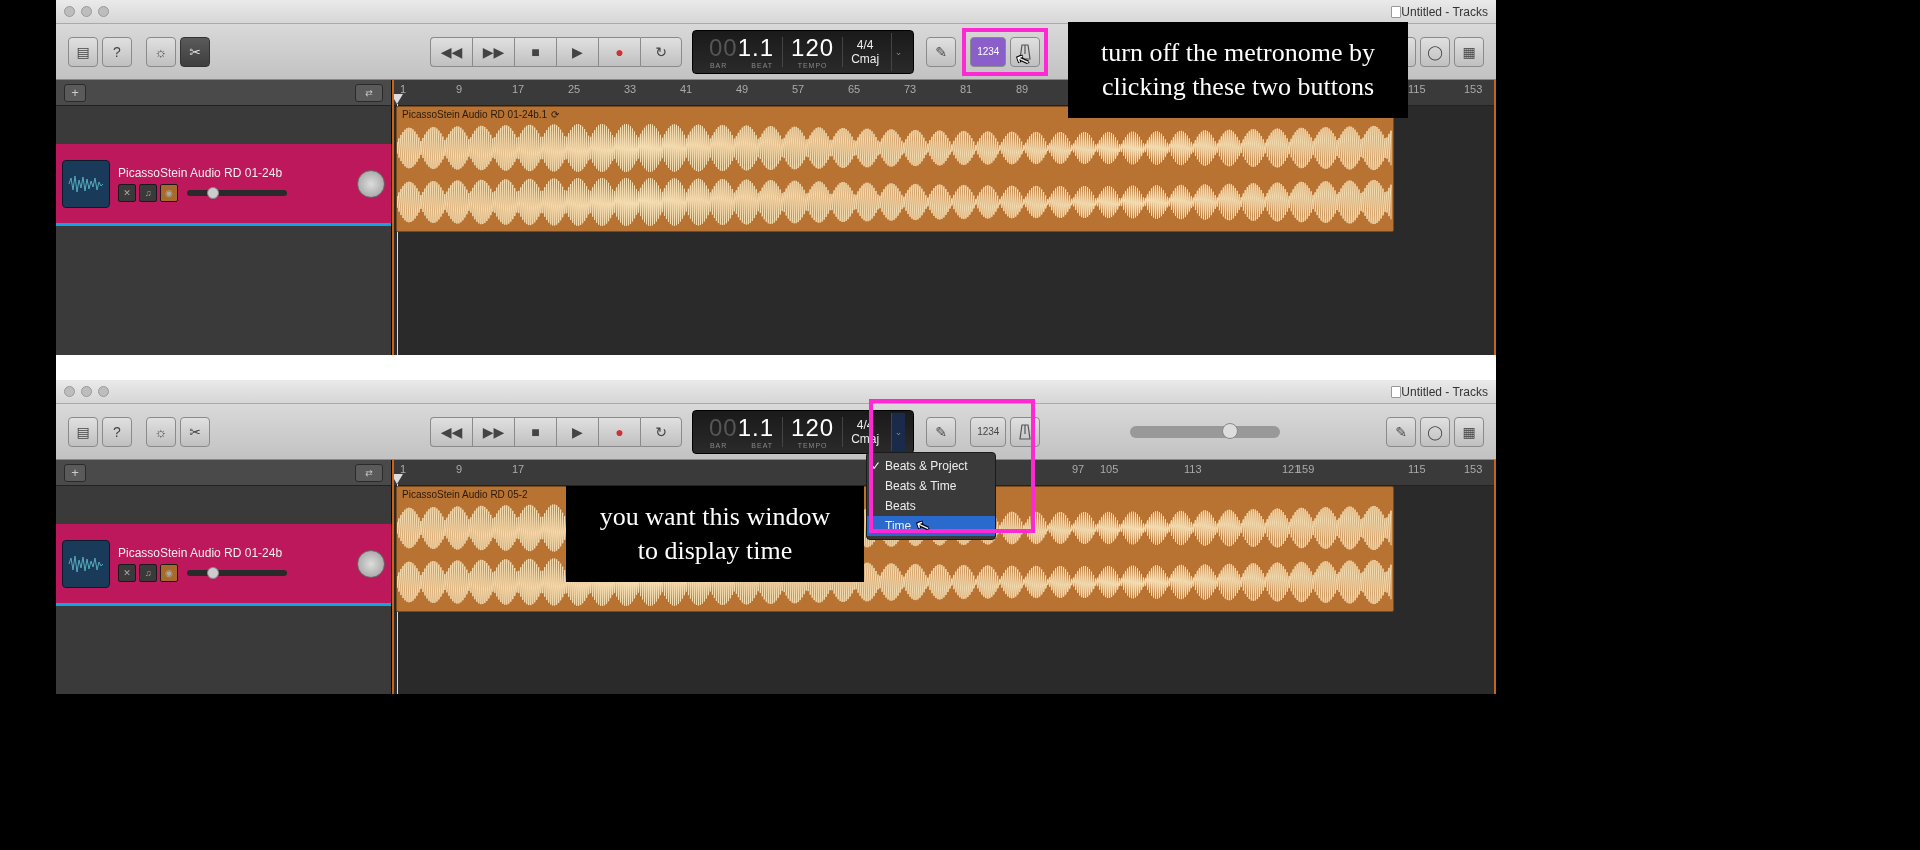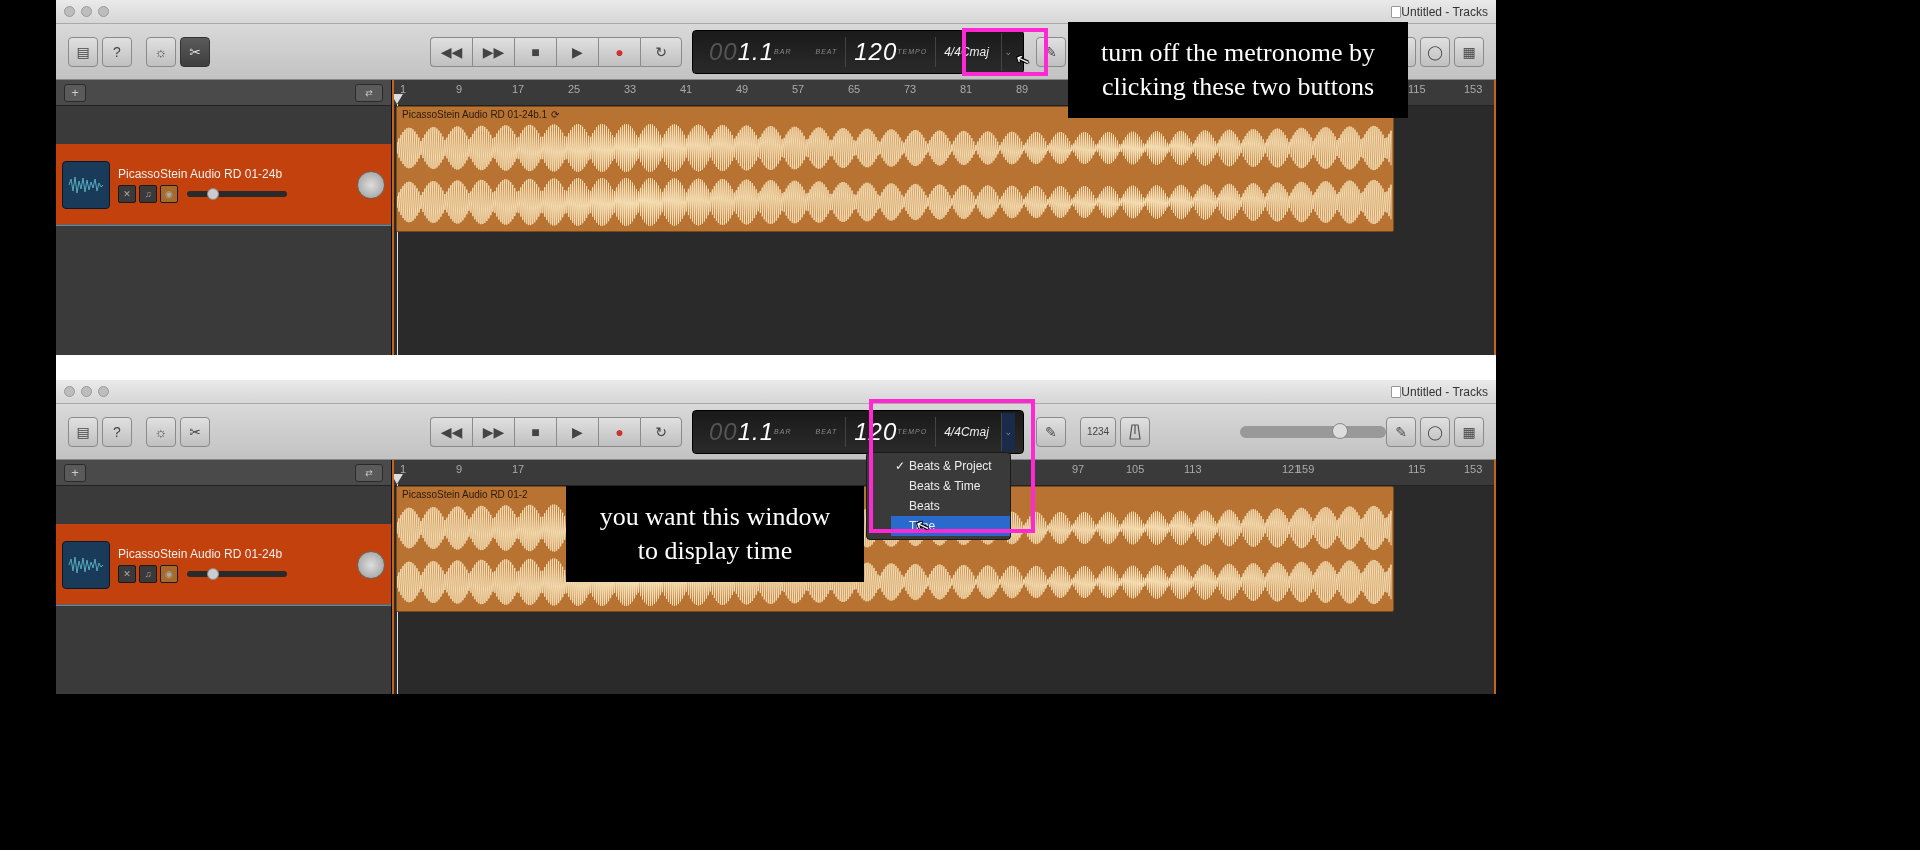--- a/index.html
+++ b/index.html
@@ -20,40 +20,40 @@
 .left-tools, .right-tools { display: flex; gap: 4px; }
 .btn { height: 30px; min-width: 30px; background: linear-gradient(#e0e0e0,#c0c0c0); border: 1px solid #8a8a8a; border-radius: 4px; display: flex; align-items: center; justify-content: center; font-size: 14px; color: #444; }
 .btn.dark { background: linear-gradient(#5a5a5a,#3e3e3e); color: #ddd; border-color: #333; }
 .transport { display: flex; margin-left: 220px; }
 .transport .btn { width: 42px; border-radius: 0; border-right: none; }
 .transport .btn:first-child { border-radius: 4px 0 0 4px; }
 .transport .btn:last-child { border-radius: 0 4px 4px 0; border-right: 1px solid #8a8a8a; }
 .rec { color: #c33; }
 
 .lcd { margin-left: 10px; height: 44px; background: linear-gradient(#1a1a1a,#2a2a2a); border: 1px solid #000; border-radius: 4px; display: flex; align-items: center; padding: 0 8px; color: #eee; font-family: "Courier New", monospace; }
-.lcd-col { display: flex; flex-direction: row; align-items: center; padding: 0 8px; font-style: italic; }
+.lcd-col { display: flex; flex-direction: column; align-items: center; padding: 0 8px; }
 .lcd-big { font-size: 24px; letter-spacing: 1px; font-weight: 100; color: #fff; }
 .lcd-dim { color: #555; }
 .lcd-label { font-size: 7px; color: #888; letter-spacing: 1px; font-family: Arial; }
 .lcd-div { width: 1px; height: 30px; background: #444; }
 .lcd-ts { font-size: 12px; line-height: 14px; }
 .lcd-drop { width: 14px; height: 38px; display: flex; align-items: center; justify-content: center; color: #888; font-size: 9px; border-left: 1px solid #444; margin-left: 4px; cursor: pointer; }
 
 .right-tools { margin-left: 12px; }
 .countoff { background: #8a5fc9; color: #fff; font-size: 10px; font-family: Arial; padding: 0 6px; }
 .slider-zone { margin-left: 40px; width: 150px; height: 12px; background: #999; border-radius: 6px; position: relative; }
 .slider-thumb { position: absolute; width: 16px; height: 16px; background: #ddd; border: 1px solid #888; border-radius: 50%; top: -3px; }
 
 .track-area { display: flex; height: calc(100% - 80px); }
 .sidebar { width: 336px; background: #3a3a3a; border-right: 1px solid #000; }
 .sidebar-head { height: 26px; background: #4a4a4a; display: flex; align-items: center; justify-content: space-between; padding: 0 8px; border-bottom: 1px solid #222; }
 .add-btn { width: 22px; height: 18px; background: #5a5a5a; border: 1px solid #2a2a2a; border-radius: 3px; color: #ccc; font-size: 13px; display: flex; align-items: center; justify-content: center; }
 .filter-btn { width: 28px; height: 18px; background: #5a5a5a; border: 1px solid #2a2a2a; border-radius: 3px; color: #ccc; font-size: 9px; display: flex; align-items: center; justify-content: center; }
 
-.track-header { background: #c2410c; height: 82px; display: flex; align-items: center; padding: 6px; border-bottom: 1px solid #0ea5e9; }
+.track-header { background: #be185d; height: 82px; display: flex; align-items: center; padding: 6px; border-bottom: 3px solid #0ea5e9; }
 .track-icon { width: 48px; height: 48px; background: #1a3a5a; border: 1px solid #0a1a2a; border-radius: 4px; display: flex; align-items: center; justify-content: center; }
 .track-info { flex: 1; margin-left: 8px; }
 .track-name { color: #eee; font-size: 12px; margin-bottom: 4px; }
 .track-ctrls { display: flex; align-items: center; gap: 3px; }
 .mini-btn { width: 18px; height: 18px; background: #3a3a3a; border: 1px solid #1a1a1a; border-radius: 2px; color: #aaa; font-size: 9px; display: flex; align-items: center; justify-content: center; }
 .mini-btn.on { background: #a86a2a; }
 .vol-slider { width: 100px; height: 6px; background: #2a2a2a; border-radius: 3px; margin-left: 6px; position: relative; }
 .vol-thumb { position: absolute; width: 12px; height: 12px; background: #ccc; border-radius: 50%; top: -3px; left: 20px; border: 1px solid #888; }
 .pan-knob { width: 28px; height: 28px; border-radius: 50%; background: radial-gradient(#ddd,#999); border: 1px solid #666; margin-left: 8px; }
 
@@ -290,21 +290,21 @@
     <div class="slider-zone" style="margin-left:90px">
       <div class="slider-thumb" style="left:92px"></div>
     </div>
 
     <div class="right-tools" style="margin-left:auto">
       <div class="btn">✎</div>
       <div class="btn">◯</div>
       <div class="btn">▦</div>
     </div>
 
-    <div class="menu" style="left:810px; top:48px;padding-left:24px;" id="menu1">
+    <div class="menu" style="left:810px; top:48px;" id="menu1">
         <div class="menu-item menu-check">Beats &amp; Project</div>
         <div class="menu-item">Beats &amp; Time</div>
         <div class="menu-item">Beats</div>
         <div class="menu-item selected">Time</div>
       </div>
   </div>
 
   <div class="track-area">
     <div class="sidebar">
       <div class="sidebar-head">
@@ -332,32 +332,32 @@
         <div class="pan-knob"></div>
       </div>
     </div>
 
     <div class="timeline">
       <div class="ruler" id="ruler2">
           <span class="ruler-mark" style="left: 6px;">1</span>
           <span class="ruler-mark" style="left: 62px;">9</span>
           <span class="ruler-mark" style="left: 118px;">17</span>
           <span class="ruler-mark" style="left: 678px;">97</span>
-          <span class="ruler-mark" style="left: 732px;">105</span>
+          <span class="ruler-mark" style="left: 706px;">105</span>
           <span class="ruler-mark" style="left: 790px;">113</span>
           <span class="ruler-mark" style="left: 888px;">121</span>
           <span class="ruler-mark" style="left: 902px;">159</span>
           <span class="ruler-mark" style="left: 1014px;">115</span>
           <span class="ruler-mark" style="left: 1070px;">153</span>
         </div>
       <div class="playhead" style="left:-3px"></div>
       <div class="playline" style="left:3px"></div>
       <div class="region" style="left:2px; width:998px;">
         <div class="region-label">
-            <span>PicassoStein Audio RD 01-2</span>
+            <span>PicassoStein Audio RD 05-2</span>
           </div>
         <div class="wave" style="top:16px;height:50px" id="wave2a"><svg viewBox="0 0 998 50" preserveAspectRatio="none">
               <path d="M0 25 L0 19 L0 31 L2 15.344874102825234 L2 34.65512589717477 L4 11.931692704280684 L4 38.068307295719315 L6 8.986137518838067 L6 41.01386248116194 L8 6.7024578775702395 L8 43.29754212242976 L10 5.230414014809167 L10 44.76958598519083 L12 4.665210913399907 L12 45.3347890866001 L14 5.041099355768903 L14 44.95890064423109 L16 6.329074318289631 L16 43.67092568171037 L18 8.438825422833318 L18 41.56117457716668 L20 11.224808335922555 L20 38.77519166407745 L22 14.496028995627814 L22 35.50397100437219 L24 18.02888296990384 L24 31.97111703009616 L26 14.969837904481116 L26 35.03016209551888 L28 11.528628611764384 L28 38.47137138823562 L30 8.537434172039966 L30 41.462565827960034 L32 6.193646560366076 L32 43.806353439633924 L34 4.651149990240395 L34 45.3488500097596 L36 4.009977528424791 L36 45.99002247157521 L38 4.309587583920937 L38 45.69041241607906 L40 5.5262122256614 L40 44.473787774338604 L42 7.574455574977307 L42 42.42554442502269 L44 10.313034828691471 L44 39.68696517130853 L46 13.554278000874792 L46 36.44572199912521 L48 17.076739944511548 L48 32.923260055488456 L50 14.616728936948778 L50 35.383271063051225 L52 11.15061922112513 L52 38.849380778874874 L54 8.116698962282502 L54 41.8833010377175 L56 5.715410452781931 L56 44.28458954721807 L58 4.10468984387888 L58 45.89531015612112 L60 3.3893513525172523 L60 46.61064864748275 L62 3.614042322936296 L62 46.3859576770637 L64 4.760242704024503 L64 45.239757295975494 L66 6.74751063755188 L66 43.25248936244812 L68 9.438890428653904 L68 40.561109571346094 L70 12.650119374424438 L70 37.349880625575565 L72 16.162014567067292 L72 33.83798543293271 L74 14.303644914919298 L74 35.696355085080704 L76 10.815703697261013 L76 39.184296302738986 L78 7.741917314231841 L78 42.25808268576816 L80 5.285684641117314 L80 44.714315358882686 L82 3.6089198515303167 L82 46.39108014846968 L84 2.8211691655731705 L84 47.17883083442683 L86 2.9722477686542206 L86 47.02775223134578 L88 4.0488918474763835 L88 45.95110815252362 L90 5.975650793364473 L90 44.02434920663553 L92 8.619959598865137 L92 41.38004040113486 L94 11.801050480779955 L94 38.198949519220044 L96 15.302104689824523 L96 34.697895310175475 L98 14.047595425595578 L98 35.952404574404426 L100 10.540790735476264 L100 39.459209264523736 L102 7.429902156031577 L102 42.570097843968426 L104 4.921190055074625 L104 45.078809944925375 L106 3.180470881575644 L106 46.819529118424356 L108 2.3219715292824006 L108 47.6780284707176 L110 2.400651545645985 L110 47.599348454354015 L112 3.4085092873970027 L112 46.591490712603 L114 5.275120323050107 L114 44.7248796769499 L116 7.87237189079287 L116 42.12762810920713 L118 11.023075161189754 L118 38.97692483881025 L120 14.51287638792437 L120 35.48712361207563 L122 13.864019158003625 L122 36.13598084199637 L124 10.341178965312203 L124 39.6588210346878 L126 7.19581758771842 L126 42.80418241228158 L128 4.636960490825498 L128 45.3630395091745 L130 2.834248862959022 L130 47.16575113704098 L132 1.9065367906597146 L132 48.093463209340285 L134 1.9139023373376531 L134 48.08609766266235 L136 2.853609540640708 L136 47.146390459359296 L138 4.6602927631629605 L138 45.33970723683704 L140 7.21035100434414 L140 42.78964899565586 L142 10.330256787638199 L142 39.6697432123618 L144 13.808221099108403 L144 36.1917789008916 L146 13.76634534880493 L146 36.23365465119507 L148 10.230122653044797 L148 39.769877346955205 L150 7.052748921549519 L150 42.94725107845048 L152 4.445917070083091 L152 45.55408292991691 L154 2.583013743899837 L154 47.41698625610016 L156 1.5874646214242212 L156 48.41253537857578 L158 1.5244380873019026 L158 48.4755619126981 L160 2.396464954212611 L160 47.60353504578739 L162 4.143268675869077 L162 45.85673132413092 L164 6.645817464226035 L164 43.354182535773965 L166 9.734325927339869 L166 40.26567407266013 L168 13.199668357369415 L168 36.80033164263058 L170 13.765611795066217 L170 36.23438820493378 L172 10.218454933300977 L172 39.781545066699024 L174 7.011331202294642 L174 42.98866879770536 L176 4.358502118462134 L176 45.641497881537866 L178 2.4370187974920334 L178 47.56298120250797 L180 1.3748208199488445 L180 48.625179180051155 L182 1.2421363667007945 L182 48.75786363329921 L184 2.0467617073982964 L184 47.953238292601704 L186 3.733537354949444 L186 46.26646264505055 L188 6.18805609886827 L188 43.81194390113173 L190 9.244353663290584 L190 40.75564633670942 L192 12.696065023250485 L192 37.30393497674952 L194 13.870150191656831 L194 36.12984980834317 L196 10.314279180376646 L196 39.685720819623356 L198 7.079446668911167 L198 42.92055333108883 L200 4.38238277333172 L200 45.61761722666828 L202 2.403720431162899 L202 47.596279568837105 L204 1.2758533775288683 L204 48.72414662247113 L206 1.0740367524451564 L206 48.92596324755485 L208 1.8113285568001238 L208 48.18867144319988 L210 3.437711992554373 L210 46.56228800744563 L212 5.843457683468873 L212 44.15654231653113 L214 8.86649976771983 L214 41.13350023228017 L216 12.30333004111699 L216 37.69666995888301 L218 14.085347655243304 L218 35.914652344756696 L220 10.52273721119931 L220 39.47726278880069 L222 7.261999677815364 L222 42.73800032218463 L224 4.5222326679762475 L224 45.47776733202375 L226 2.4875666717743172 L226 47.51243332822568 L228 1.294787804119526 L228 48.70521219588048 L230 1.0241430330210335 L230 48.97585696697897 L232 1.6939459614978531 L232 48.30605403850215 L234 3.2593457626968636 L234 46.74065423730313 L236 5.615342020458087 L236 44.38465797954191 L238 8.603842817619565 L238 41.396157182380435 L240 12.024291627065317 L240 37.97570837293468 L242 14.413491151618686 L242 35.586508848381314 L244 10.845860848491276 L244 39.15413915150872 L246 7.560775426847922 L246 42.439224573152075 L248 4.779597840463939 L248 45.220402159536064 L250 2.6898702828626213 L250 47.31012971713738 L252 1.4327074769691706 L252 48.56729252303083 L254 1.0933108112103262 L254 48.90668918878967 L256 1.6952409622700984 L256 48.3047590377299 L258 3.198833999077113 L258 46.80116600092289 L260 5.503867437611827 L260 44.49613256238817 L262 8.456297034242866 L262 41.543702965757134 L264 11.85861147008352 L264 38.14138852991648 L266 14.853699208743533 L266 35.146300791256465 L268 11.282511025475056 L268 38.71748897452494 L270 7.974386459422497 L270 42.0256135405775 L272 5.1528506440795 L272 44.8471493559205 L274 3.008770087503983 L274 46.99122991249602 L276 1.6875223815652305 L276 48.31247761843477 L278 1.2792236683936196 L278 48.72077633160638 L280 1.812670774214677 L280 48.18732922578532 L282 3.2534052206453055 L282 46.746594779354695 L284 5.506029250749474 L284 44.49397074925052 L286 8.420618186534927 L286 41.579381813465076 L288 11.802798078994538 L288 38.19720192100546 L290 15.401942840113716 L290 34.59805715988628 L292 11.828406148508494 L292 38.17159385149151 L294 8.498308456681052 L294 41.50169154331895 L296 5.637232958288514 L296 44.362767041711486 L298 3.43928158666273 L298 46.56071841333727 L300 2.054027125427279 L300 47.94597287457272 L302 1.576458561473828 L302 48.42354143852617 L304 2.040595554179461 L304 47.95940444582054 L306 3.4172012565956713 L306 46.582798743404325 L308 5.615747232942617 L308 44.38425276705738 L310 8.490498390643921 L310 41.50950160935608 L312 11.850308897581249 L312 38.14969110241875 L314 15.471470602662468 L314 34.528529397337536 L316 12.476238920753486 L316 37.52376107924651 L318 9.125004311359149 L318 40.87499568864085 L320 6.224987484734935 L320 43.77501251526506 L322 3.973435448560174 L322 46.026564551439826 L324 2.5240465916025663 L324 47.47595340839743 L326 1.976638610914769 L326 48.02336138908523 L328 2.3704382934967008 L328 47.629561706503296 L330 3.6814442136862517 L330 46.31855578631375 L332 5.824039625967764 L332 44.175960374032236 L334 8.656747134568075 L334 41.34325286543192 L336 11.991738310795336 L336 38.008261689204666 L338 15.60745902132421 L338 34.39254097867579 L340 13.215878339137117 L340 36.78412166086288 L342 9.844132991277998 L342 40.155867008722 L344 6.905573432530026 L344 43.094426567469974 L346 4.600499970393855 L346 45.399500029606145 L348 3.0866651310285427 L348 46.91333486897146 L350 2.468668977697199 L350 47.5313310223028 L352 2.7909273333057776 L352 47.209072666694226 L354 4.034685583531584 L354 45.965314416468416 L356 6.1192787929366474 L356 43.88072120706335 L358 8.907553429117378 L358 41.09244657088262 L360 12.215086246468932 L360 37.78491375353107 L362 15.822580635908402 L362 34.1774193640916 L364 14.034651178592418 L364 35.96534882140758 L366 10.642837312918587 L366 39.35716268708141 L368 7.66596052091548 L368 42.334039479084524 L370 5.307281249303863 L370 44.69271875069614 L372 3.728532840702556 L372 46.271467159297444 L374 3.039049187442906 L374 46.960950812557094 L376 3.2884146733255832 L376 46.71158532667442 L378 4.463130474679918 L378 45.536869525320085 L380 6.487521312239046 L380 43.512478687760954 L382 9.228821702055146 L382 40.77117829794486 L384 12.50609980757198 L384 37.49390019242802 L386 16.102419031256535 L386 33.89758096874347 L388 14.917695039397273 L388 35.08230496060273 L390 11.506102523631524 L390 38.493897476368474 L392 8.490993022173377 L392 41.50900697782662 L394 6.078492611404307 L394 43.92150738859569 L396 4.434240304080969 L396 45.56575969591903 L398 3.672253107421959 L398 46.32774689257804 L400 3.847261110809587 L400 46.15273888919042 L402 4.951027838981407 L402 45.0489721610186 L404 6.912903216864873 L404 43.087096783135124 L406 9.604571975870988 L406 40.39542802412901 L408 12.84867831370381 L408 37.15132168629619 L410 16.43074705781359 L410 33.56925294218641 L412 15.848373018392397 L412 34.151626981607606 L414 12.417175597245642 L414 37.582824402754355 L416 9.363813595511983 L416 40.636186404488015 L418 6.897182897586756 L418 43.10281710241324 L420 5.1867512424290965 L420 44.8132487575709 L422 4.3511658772491835 L422 45.64883412275081 L424 4.450277364670789 L424 45.54972263532921 L426 5.481115703540407 L426 44.51888429645959 L428 7.378089248860142 L428 42.62191075113986 L430 10.017393059579486 L430 39.98260694042051 L432 13.225330345056888 L432 36.77466965494311 L434 16.78998764233809 L434 33.21001235766191 L436 16.8087383296769 L436 33.1912616703231 L438 13.358033438307753 L438 36.64196656169224 L440 10.266334979109509 L440 39.73366502089049 L442 7.745211547563674 L442 42.25478845243633 L444 5.967880895242551 L444 44.03211910475745 L446 5.057565490431511 L446 44.942434509568486 L448 5.079208763390369 L448 44.92079123660963 L450 6.0351088707532945 L450 43.96489112924671 L452 7.864763477759972 L452 42.13523652224003 L454 10.448935992206557 L454 39.55106400779344 L456 13.61766991783767 L456 36.382330082162326 L458 17.161712602136983 L458 32.83828739786302 L460 17.780035793931546 L460 32.219964206068454 L462 14.30988681305301 L462 35.69011318694699 L464 11.179746259947205 L464 38.82025374005279 L466 8.603757105922792 L466 41.396242894077204 L468 6.758806660274242 L468 43.241193339725754 L470 5.772635466702766 L470 44.227364533297234 L472 5.7152498487075185 L472 44.284750151292485 L474 6.5942153531632215 L474 43.40578464683678 L476 8.354147467155876 L476 41.645852532844124 L478 10.88043384225585 L478 39.119566157744146 L480 14.006937818291654 L480 35.993062181708346 L482 17.527165415561043 L482 32.47283458443896 L484 18.74322607738836 L484 31.25677392261164 L486 15.253705819234964 L486 34.746294180765034 L488 12.085039467457825 L488 37.914960532542175 L490 9.453844832910878 L490 40.546155167089125 L492 7.540596615381478 L492 42.459403384618525 L494 6.477494179676732 L494 43.52250582032327 L496 6.339574404767106 L496 43.660425595232894 L498 7.139667000795068 L498 42.86033299920493 L500 8.827531397897033 L500 41.17246860210297 L502 11.293233225347322 L502 38.70676677465268 L504 14.374533414082665 L504 35.62546658591734 L506 17.86779322695066 L506 32.13220677304934 L508 19.679517920893797 L508 30.320482079106203 L510 16.170752100480954 L510 33.829247899519046 L512 12.963541664771233 L512 37.036458335228765 L514 10.276878564748907 L514 39.723121435251095 L516 8.29474104093351 L516 41.70525895906649 L518 7.153725935413821 L518 42.84627406458618 L520 6.933865988096226 L520 43.06613401190377 L522 7.653249379042105 L522 42.34675062095789 L524 9.26680319162383 L524 40.73319680837617 L526 11.669322572284667 L526 38.33067742771533 L528 14.702541966779018 L528 35.297458033220984 L530 18.165773104206373 L530 31.834226895793627 L532 20.570893374538944 L532 29.429106625461056 L534 17.04310282093943 L534 32.95689717906057 L536 13.79743755655873 L536 36.202562443441266 L538 11.055161848658667 L538 38.94483815134133 L540 9.003671977068276 L540 40.99632802293172 L542 7.783898848233541 L542 42.21610115176646 L544 7.480834019717264 L544 42.519165980282736 L546 8.117815976315196 L546 41.8821840236848 L548 9.654960734672116 L548 40.345039265327884 L550 11.991842271337813 L550 38.008157728662184 L552 14.974242595885794 L552 35.0257574041142 L554 18.40451772899351 L554 31.59548227100649 L556 21.40061125027538 L556 28.59938874972462 L558 17.854151648013563 L558 32.14584835198644 L560 14.570267899536613 L560 35.42973210046338 L562 11.772393679806033 L562 38.22760632019397 L564 9.651256187032821 L564 40.34874381296718 L566 8.352054931902583 L566 41.647945068097414 L568 7.964700907280893 L568 42.03529909271911 L570 8.51777226193872 L570 41.48222773806128 L572 9.976592778271833 L572 40.023407221728164 L574 12.245562318925522 L574 37.75443768107448 L576 15.174582589694563 L576 34.825417410305434 L578 18.569146278732553 L578 31.430853721267447 L580 22.153674618277872 L580 27.846325381722128 L582 18.589072638385925 L582 31.410927361614075 L584 15.267389683046968 L584 34.73261031695303 L586 12.41412488255274 L586 37.58587511744726 L588 10.223247646700639 L588 39.77675235329936 L590 8.844158606717667 L590 41.15584139328233 L592 8.371646480868993 L592 41.62835351913101 L594 8.839515963763706 L594 41.1604840362363 L596 10.218314972999563 L596 39.781685027000435 L598 12.417314027803881 L598 37.58268597219612 L600 15.290604705828859 L600 34.709395294171145 L602 18.64690723964481 L602 31.35309276035519 L604 22.262427985936785 L604 27.737572014063215 L606 19.23523396710975 L606 30.76476603289025 L608 15.876385123628413 L608 34.12361487637159 L610 12.968162286596868 L610 37.031837713403135 L612 10.707686820042944 L612 39.292313179957056 L614 9.248490993953252 L614 40.751509006046746 L616 8.690197228104964 L616 41.309802771895036 L618 9.071821167755148 L618 40.92817883224485 L620 10.369148758791036 L620 39.630851241208966 L622 12.49636363552083 L622 37.50363636447917 L624 15.311815428083168 L624 34.688184571916835 L626 18.62754124365035 L626 31.37245875634965 L628 22.221900287095995 L628 27.778099712904005 L630 19.78254985185913 L630 30.21745014814087 L632 16.38740795878226 L632 33.61259204121774 L634 13.424909318590135 L634 36.57509068140986 L636 11.095235478751523 L636 38.90476452124848 L638 9.555978895683047 L638 40.44402110431695 L640 8.911549368571205 L640 41.0884506314288 L642 9.206155423691339 L642 40.79384457630866 L644 10.42083244091125 L644 39.57916755908875 L646 12.474717291881817 L646 37.52528270811818 L648 15.230483808710254 L648 34.769516191289746 L650 18.503573710705574 L650 31.496426289294426 L652 22.074602485925286 L652 27.925397514074714 L654 20.22376076471695 L654 29.77623923528305 L656 16.793457290674304 L656 33.206542709325696 L658 13.777633420240967 L658 36.22236657975903 L660 11.379437639168806 L660 38.620562360831194 L662 9.760449197132015 L662 40.23955080286798 L664 9.029816670504784 L664 40.970183329495214 L666 9.236920927544583 L666 40.76307907245542 L668 10.368055691796824 L668 39.631944308203174 L670 12.347348836403128 L670 37.65265116359687 L672 15.041862479877963 L672 34.95813752012204 L674 18.270529054699708 L674 31.729470945300292 L676 21.816322665796566 L676 28.183677334203434 L678 20.554634043150884 L678 29.445365956849116 L680 17.090571270557746 L680 32.909428729442254 L682 14.022652764332609 L682 35.977347235667395 L684 11.556899270082798 L684 38.443100729917205 L686 9.858801528681965 L686 40.141198471318035 L688 9.042196031864083 L688 40.95780396813592 L690 9.161612988973669 L690 40.83838701102633 L692 10.208610874869475 L692 39.79138912513052 L694 12.112343950817122 L694 37.88765604918288 L696 14.744324609577049 L696 35.25567539042295 L698 17.92706041962272 L698 32.07293958037728 L700 21.445985285981134 L700 28.554014714018866 L702 20.774079253211596 L702 29.225920746788404 L704 17.277935171815933 L704 32.72206482818407 L706 14.159437012499787 L706 35.84056298750021 L708 11.627381712202096 L708 38.372618287797906 L710 9.851094326308537 L710 40.14890567369146 L712 8.949046163463155 L712 41.05095383653685 L714 8.980891321456443 L714 41.01910867854356 L716 9.943456928556829 L716 40.05654307144317 L718 11.770956626403104 L718 38.229043373596895 L720 14.339412944087178 L720 35.66058705591282 L722 17.474991291207374 L722 32.525008708792626 L724 20.965685358471564 L724 29.034314641528436 L726 20.884175058369863 L726 29.115824941630137 L728 17.357900810165802 L728 32.6420991898342 L730 14.190619279018666 L730 35.80938072098134 L732 11.593806179835052 L732 38.406193820164944 L734 9.740541867765216 L734 40.25945813223478 L736 8.753877158754054 L736 41.24612284124595 L738 8.698562147342319 L738 41.301437852657685 L740 9.576694010891032 L740 40.42330598910897 L742 11.327576354957998 L742 38.672423645042 L744 13.83179955457411 L744 36.16820044542589 L746 16.919267810637248 L746 33.08073218936275 L748 20.380633342273946 L748 29.619366657726054 L750 20.890106839219726 L750 29.109893160780274 L752 17.33591676583324 L752 32.66408323416676 L754 14.121918965119042 L754 35.87808103488096 L756 11.4621692190515 L756 38.5378307809485 L758 9.5334223685841 L758 40.4665776314159 L760 8.463251244101336 L760 41.536748755898664 L762 8.321471621386912 L762 41.67852837861309 L764 9.11544961786629 L764 40.88455038213371 L766 10.789606966069599 L766 39.2103930339304 L768 13.229157419773165 L768 36.770842580226834 L770 16.26782313134856 L770 33.732176868651436 L772 19.699012305011713 L772 30.300987694988287 L774 20.800016822324665 L774 29.199983177675335 L776 17.22037137414295 L776 32.77962862585705 L778 13.96197763803745 L778 36.03802236196255 L780 11.241371503896495 L780 38.758628496103505 L782 9.238899726346872 L782 40.76110027365313 L784 8.086597504383558 L784 41.91340249561644 L786 7.859313573435962 L786 42.14068642656404 L788 8.569679381468042 L788 41.43032061853196 L790 10.167260521216892 L790 39.83273947878311 L792 12.541947459228602 L792 37.4580525407714 L794 15.531357636635105 L794 34.46864236336489 L796 18.931751372030106 L796 31.068248627969894 L798 20.62477094003481 L798 29.37522905996519 L800 17.02235290721385 L800 32.97764709278615 L802 13.722112577508387 L802 36.27788742249162 L804 10.942964792453107 L804 39.05703520754689 L806 8.868763933182379 L806 41.13123606681762 L808 7.635945801051243 L808 42.36405419894876 L810 7.3243569835388875 L810 42.67564301646111 L812 7.951888155742591 L812 42.048111844257406 L814 9.473272067056186 L814 40.526727932943814 L816 11.783127012302485 L816 38.21687298769751 L818 14.723041204939907 L818 35.2769587950601 L820 18.092221840344806 L820 31.907778159655194 L822 20.37764898776424 L822 29.62235101223576 L824 16.755333701177214 L824 33.244666298822786 L826 13.415994930713033 L826 36.58400506928697 L828 10.58082416901529 L828 39.41917583098471 L830 8.437097466597471 L830 41.56290253340253 L832 7.125587375161473 L832 42.87441262483853 L834 6.731100862959323 L834 43.26889913704068 L836 7.276779243816765 L836 42.72322075618324 L838 8.722543278707654 L838 41.277456721292346 L840 10.967787970091615 L840 39.032212029908386 L842 13.858145904689277 L842 36.14185409531072 L844 17.195864512368157 L844 32.80413548763184 L846 20.073966804992594 L846 29.926033195007406 L848 16.434787124867 L848 33.565212875133 L850 13.059261539573358 L850 36.940738460426644 L852 10.17075480242874 L852 39.82924519757126 L854 7.959877053059863 L854 42.04012294694014 L856 6.571671692330018 L856 43.428328307669986 L858 6.095866258670693 L858 43.904133741329304 L860 6.560841642199815 L860 43.43915835780018 L862 7.931725026178501 L862 42.0682749738215 L864 10.112734748227203 L864 39.887265251772796 L866 12.953619459488781 L866 37.04638054051122 L868 16.259758741039157 L868 33.74024125896084 L870 19.730641120313173 L870 30.269358879686827 L872 16.07774817696826 L872 33.92225182303174 L874 12.669071371939147 L874 37.33092862806085 L876 9.730044294564092 L876 40.269955705435905 L878 7.4545220185432655 L878 42.545477981456735 L880 5.991750881860213 L880 44.00824911813979 L882 5.436336869421062 L882 44.56366313057894 L884 5.821886924024199 L884 44.1781130759758 L886 7.118750616874255 L886 42.88124938312575 L888 9.23601398250267 L888 40.76398601749733 L890 12.027611492282162 L890 37.97238850771784 L892 15.30214531926251 L892 34.69785468073749 L894 18.83575184277435 L894 31.16424815722565 L896 15.702330085919098 L896 34.2976699140809 L898 12.263619048063397 L898 37.7363809519366 L900 9.276973224967154 L900 40.72302677503285 L902 6.939401944265178 L902 43.06059805573482 L904 5.404284597971515 L904 44.59571540202849 L906 4.771061208469437 L906 45.22893879153057 L908 5.078548800970399 L908 44.921451199029605 L910 6.302332856032496 L910 43.69766714396751 L912 8.356409188670465 L912 41.64359081132953 L914 11.098965886727056 L914 38.90103411327294 L916 14.341916646212926 L916 35.65808335378708 L918 17.8635446722532 L918 32.1364553277468 L920 15.327210525733854 L920 34.672789474266146 L922 11.861619161875039 L922 38.13838083812496 L924 8.830297674862148 L924 41.16970232513785 L926 6.433317491756416 L926 43.56668250824359 L928 4.828119245512305 L928 45.171880754487695 L930 4.118930330891452 L930 45.88106966910855 L932 4.349759454541434 L932 45.650240545458566 L934 5.501439085746846 L934 44.498560914253154 L936 7.49291461430354 L936 42.507085385696456 L938 10.186693558125341 L938 39.81330644187466 L940 13.398088524472143 L940 36.60191147552786 L942 16.907632612399013 L942 33.09236738760099 L944 14.971101916466285 L944 35.02889808353372 L946 11.481775918933481 L946 38.51822408106652 L948 8.408718302708795 L948 41.59128169729121 L950 5.954969016921652 L950 44.04503098307835 L952 4.2819562344149205 L952 45.71804376558508 L954 3.4986458314369386 L954 46.50135416856306 L956 3.6542173815099446 L956 46.345782618490055 L958 4.734758983355221 L958 45.26524101664478 L960 6.664203096551741 L960 43.335796903448255 L962 9.309440477882049 L962 40.69055952211795 L964 12.489268459209434 L964 37.510731540790566 L966 15.986572063122694 L966 34.01342793687731 L968 14.652220726186371 L968 35.34777927381363 L970 11.142253026417595 L970 38.85774697358241 L972 8.030350922214886 L972 41.969649077785114 L974 5.522427936620744 L974 44.477572063379256 L976 3.7838242361153824 L976 46.21617576388462 L978 2.928193092919553 L978 47.07180690708044 L980 3.0098617373413887 L980 46.99013826265861 L982 4.0201801038825415 L982 45.97981989611746 L984 5.888102908426749 L984 44.111897091573255 L986 8.484965929136798 L986 41.5150340708632 L988 11.633135429126682 L988 38.36686457087332 L990 15.11794930622288 L990 34.88205069377712 L992 14.387770719468897 L992 35.6122292805311 L994 10.860158763418845 L994 39.139841236581155 L996 7.712213491431157 L996 42.28778650856884 " stroke="#f5deb3" stroke-width="1" fill="none"></path>
             </svg></div>
         <div class="wave" style="top:70px;height:50px" id="wave2b"><svg viewBox="0 0 998 50" preserveAspectRatio="none">
               <path d="M0 25 L0 19 L0 31 L2 15.344874102825234 L2 34.65512589717477 L4 11.931692704280684 L4 38.068307295719315 L6 8.986137518838067 L6 41.01386248116194 L8 6.7024578775702395 L8 43.29754212242976 L10 5.230414014809167 L10 44.76958598519083 L12 4.665210913399907 L12 45.3347890866001 L14 5.041099355768903 L14 44.95890064423109 L16 6.329074318289631 L16 43.67092568171037 L18 8.438825422833318 L18 41.56117457716668 L20 11.224808335922555 L20 38.77519166407745 L22 14.496028995627814 L22 35.50397100437219 L24 18.02888296990384 L24 31.97111703009616 L26 14.969837904481116 L26 35.03016209551888 L28 11.528628611764384 L28 38.47137138823562 L30 8.537434172039966 L30 41.462565827960034 L32 6.193646560366076 L32 43.806353439633924 L34 4.651149990240395 L34 45.3488500097596 L36 4.009977528424791 L36 45.99002247157521 L38 4.309587583920937 L38 45.69041241607906 L40 5.5262122256614 L40 44.473787774338604 L42 7.574455574977307 L42 42.42554442502269 L44 10.313034828691471 L44 39.68696517130853 L46 13.554278000874792 L46 36.44572199912521 L48 17.076739944511548 L48 32.923260055488456 L50 14.616728936948778 L50 35.383271063051225 L52 11.15061922112513 L52 38.849380778874874 L54 8.116698962282502 L54 41.8833010377175 L56 5.715410452781931 L56 44.28458954721807 L58 4.10468984387888 L58 45.89531015612112 L60 3.3893513525172523 L60 46.61064864748275 L62 3.614042322936296 L62 46.3859576770637 L64 4.760242704024503 L64 45.239757295975494 L66 6.74751063755188 L66 43.25248936244812 L68 9.438890428653904 L68 40.561109571346094 L70 12.650119374424438 L70 37.349880625575565 L72 16.162014567067292 L72 33.83798543293271 L74 14.303644914919298 L74 35.696355085080704 L76 10.815703697261013 L76 39.184296302738986 L78 7.741917314231841 L78 42.25808268576816 L80 5.285684641117314 L80 44.714315358882686 L82 3.6089198515303167 L82 46.39108014846968 L84 2.8211691655731705 L84 47.17883083442683 L86 2.9722477686542206 L86 47.02775223134578 L88 4.0488918474763835 L88 45.95110815252362 L90 5.975650793364473 L90 44.02434920663553 L92 8.619959598865137 L92 41.38004040113486 L94 11.801050480779955 L94 38.198949519220044 L96 15.302104689824523 L96 34.697895310175475 L98 14.047595425595578 L98 35.952404574404426 L100 10.540790735476264 L100 39.459209264523736 L102 7.429902156031577 L102 42.570097843968426 L104 4.921190055074625 L104 45.078809944925375 L106 3.180470881575644 L106 46.819529118424356 L108 2.3219715292824006 L108 47.6780284707176 L110 2.400651545645985 L110 47.599348454354015 L112 3.4085092873970027 L112 46.591490712603 L114 5.275120323050107 L114 44.7248796769499 L116 7.87237189079287 L116 42.12762810920713 L118 11.023075161189754 L118 38.97692483881025 L120 14.51287638792437 L120 35.48712361207563 L122 13.864019158003625 L122 36.13598084199637 L124 10.341178965312203 L124 39.6588210346878 L126 7.19581758771842 L126 42.80418241228158 L128 4.636960490825498 L128 45.3630395091745 L130 2.834248862959022 L130 47.16575113704098 L132 1.9065367906597146 L132 48.093463209340285 L134 1.9139023373376531 L134 48.08609766266235 L136 2.853609540640708 L136 47.146390459359296 L138 4.6602927631629605 L138 45.33970723683704 L140 7.21035100434414 L140 42.78964899565586 L142 10.330256787638199 L142 39.6697432123618 L144 13.808221099108403 L144 36.1917789008916 L146 13.76634534880493 L146 36.23365465119507 L148 10.230122653044797 L148 39.769877346955205 L150 7.052748921549519 L150 42.94725107845048 L152 4.445917070083091 L152 45.55408292991691 L154 2.583013743899837 L154 47.41698625610016 L156 1.5874646214242212 L156 48.41253537857578 L158 1.5244380873019026 L158 48.4755619126981 L160 2.396464954212611 L160 47.60353504578739 L162 4.143268675869077 L162 45.85673132413092 L164 6.645817464226035 L164 43.354182535773965 L166 9.734325927339869 L166 40.26567407266013 L168 13.199668357369415 L168 36.80033164263058 L170 13.765611795066217 L170 36.23438820493378 L172 10.218454933300977 L172 39.781545066699024 L174 7.011331202294642 L174 42.98866879770536 L176 4.358502118462134 L176 45.641497881537866 L178 2.4370187974920334 L178 47.56298120250797 L180 1.3748208199488445 L180 48.625179180051155 L182 1.2421363667007945 L182 48.75786363329921 L184 2.0467617073982964 L184 47.953238292601704 L186 3.733537354949444 L186 46.26646264505055 L188 6.18805609886827 L188 43.81194390113173 L190 9.244353663290584 L190 40.75564633670942 L192 12.696065023250485 L192 37.30393497674952 L194 13.870150191656831 L194 36.12984980834317 L196 10.314279180376646 L196 39.685720819623356 L198 7.079446668911167 L198 42.92055333108883 L200 4.38238277333172 L200 45.61761722666828 L202 2.403720431162899 L202 47.596279568837105 L204 1.2758533775288683 L204 48.72414662247113 L206 1.0740367524451564 L206 48.92596324755485 L208 1.8113285568001238 L208 48.18867144319988 L210 3.437711992554373 L210 46.56228800744563 L212 5.843457683468873 L212 44.15654231653113 L214 8.86649976771983 L214 41.13350023228017 L216 12.30333004111699 L216 37.69666995888301 L218 14.085347655243304 L218 35.914652344756696 L220 10.52273721119931 L220 39.47726278880069 L222 7.261999677815364 L222 42.73800032218463 L224 4.5222326679762475 L224 45.47776733202375 L226 2.4875666717743172 L226 47.51243332822568 L228 1.294787804119526 L228 48.70521219588048 L230 1.0241430330210335 L230 48.97585696697897 L232 1.6939459614978531 L232 48.30605403850215 L234 3.2593457626968636 L234 46.74065423730313 L236 5.615342020458087 L236 44.38465797954191 L238 8.603842817619565 L238 41.396157182380435 L240 12.024291627065317 L240 37.97570837293468 L242 14.413491151618686 L242 35.586508848381314 L244 10.845860848491276 L244 39.15413915150872 L246 7.560775426847922 L246 42.439224573152075 L248 4.779597840463939 L248 45.220402159536064 L250 2.6898702828626213 L250 47.31012971713738 L252 1.4327074769691706 L252 48.56729252303083 L254 1.0933108112103262 L254 48.90668918878967 L256 1.6952409622700984 L256 48.3047590377299 L258 3.198833999077113 L258 46.80116600092289 L260 5.503867437611827 L260 44.49613256238817 L262 8.456297034242866 L262 41.543702965757134 L264 11.85861147008352 L264 38.14138852991648 L266 14.853699208743533 L266 35.146300791256465 L268 11.282511025475056 L268 38.71748897452494 L270 7.974386459422497 L270 42.0256135405775 L272 5.1528506440795 L272 44.8471493559205 L274 3.008770087503983 L274 46.99122991249602 L276 1.6875223815652305 L276 48.31247761843477 L278 1.2792236683936196 L278 48.72077633160638 L280 1.812670774214677 L280 48.18732922578532 L282 3.2534052206453055 L282 46.746594779354695 L284 5.506029250749474 L284 44.49397074925052 L286 8.420618186534927 L286 41.579381813465076 L288 11.802798078994538 L288 38.19720192100546 L290 15.401942840113716 L290 34.59805715988628 L292 11.828406148508494 L292 38.17159385149151 L294 8.498308456681052 L294 41.50169154331895 L296 5.637232958288514 L296 44.362767041711486 L298 3.43928158666273 L298 46.56071841333727 L300 2.054027125427279 L300 47.94597287457272 L302 1.576458561473828 L302 48.42354143852617 L304 2.040595554179461 L304 47.95940444582054 L306 3.4172012565956713 L306 46.582798743404325 L308 5.615747232942617 L308 44.38425276705738 L310 8.490498390643921 L310 41.50950160935608 L312 11.850308897581249 L312 38.14969110241875 L314 15.471470602662468 L314 34.528529397337536 L316 12.476238920753486 L316 37.52376107924651 L318 9.125004311359149 L318 40.87499568864085 L320 6.224987484734935 L320 43.77501251526506 L322 3.973435448560174 L322 46.026564551439826 L324 2.5240465916025663 L324 47.47595340839743 L326 1.976638610914769 L326 48.02336138908523 L328 2.3704382934967008 L328 47.629561706503296 L330 3.6814442136862517 L330 46.31855578631375 L332 5.824039625967764 L332 44.175960374032236 L334 8.656747134568075 L334 41.34325286543192 L336 11.991738310795336 L336 38.008261689204666 L338 15.60745902132421 L338 34.39254097867579 L340 13.215878339137117 L340 36.78412166086288 L342 9.844132991277998 L342 40.155867008722 L344 6.905573432530026 L344 43.094426567469974 L346 4.600499970393855 L346 45.399500029606145 L348 3.0866651310285427 L348 46.91333486897146 L350 2.468668977697199 L350 47.5313310223028 L352 2.7909273333057776 L352 47.209072666694226 L354 4.034685583531584 L354 45.965314416468416 L356 6.1192787929366474 L356 43.88072120706335 L358 8.907553429117378 L358 41.09244657088262 L360 12.215086246468932 L360 37.78491375353107 L362 15.822580635908402 L362 34.1774193640916 L364 14.034651178592418 L364 35.96534882140758 L366 10.642837312918587 L366 39.35716268708141 L368 7.66596052091548 L368 42.334039479084524 L370 5.307281249303863 L370 44.69271875069614 L372 3.728532840702556 L372 46.271467159297444 L374 3.039049187442906 L374 46.960950812557094 L376 3.2884146733255832 L376 46.71158532667442 L378 4.463130474679918 L378 45.536869525320085 L380 6.487521312239046 L380 43.512478687760954 L382 9.228821702055146 L382 40.77117829794486 L384 12.50609980757198 L384 37.49390019242802 L386 16.102419031256535 L386 33.89758096874347 L388 14.917695039397273 L388 35.08230496060273 L390 11.506102523631524 L390 38.493897476368474 L392 8.490993022173377 L392 41.50900697782662 L394 6.078492611404307 L394 43.92150738859569 L396 4.434240304080969 L396 45.56575969591903 L398 3.672253107421959 L398 46.32774689257804 L400 3.847261110809587 L400 46.15273888919042 L402 4.951027838981407 L402 45.0489721610186 L404 6.912903216864873 L404 43.087096783135124 L406 9.604571975870988 L406 40.39542802412901 L408 12.84867831370381 L408 37.15132168629619 L410 16.43074705781359 L410 33.56925294218641 L412 15.848373018392397 L412 34.151626981607606 L414 12.417175597245642 L414 37.582824402754355 L416 9.363813595511983 L416 40.636186404488015 L418 6.897182897586756 L418 43.10281710241324 L420 5.1867512424290965 L420 44.8132487575709 L422 4.3511658772491835 L422 45.64883412275081 L424 4.450277364670789 L424 45.54972263532921 L426 5.481115703540407 L426 44.51888429645959 L428 7.378089248860142 L428 42.62191075113986 L430 10.017393059579486 L430 39.98260694042051 L432 13.225330345056888 L432 36.77466965494311 L434 16.78998764233809 L434 33.21001235766191 L436 16.8087383296769 L436 33.1912616703231 L438 13.358033438307753 L438 36.64196656169224 L440 10.266334979109509 L440 39.73366502089049 L442 7.745211547563674 L442 42.25478845243633 L444 5.967880895242551 L444 44.03211910475745 L446 5.057565490431511 L446 44.942434509568486 L448 5.079208763390369 L448 44.92079123660963 L450 6.0351088707532945 L450 43.96489112924671 L452 7.864763477759972 L452 42.13523652224003 L454 10.448935992206557 L454 39.55106400779344 L456 13.61766991783767 L456 36.382330082162326 L458 17.161712602136983 L458 32.83828739786302 L460 17.780035793931546 L460 32.219964206068454 L462 14.30988681305301 L462 35.69011318694699 L464 11.179746259947205 L464 38.82025374005279 L466 8.603757105922792 L466 41.396242894077204 L468 6.758806660274242 L468 43.241193339725754 L470 5.772635466702766 L470 44.227364533297234 L472 5.7152498487075185 L472 44.284750151292485 L474 6.5942153531632215 L474 43.40578464683678 L476 8.354147467155876 L476 41.645852532844124 L478 10.88043384225585 L478 39.119566157744146 L480 14.006937818291654 L480 35.993062181708346 L482 17.527165415561043 L482 32.47283458443896 L484 18.74322607738836 L484 31.25677392261164 L486 15.253705819234964 L486 34.746294180765034 L488 12.085039467457825 L488 37.914960532542175 L490 9.453844832910878 L490 40.546155167089125 L492 7.540596615381478 L492 42.459403384618525 L494 6.477494179676732 L494 43.52250582032327 L496 6.339574404767106 L496 43.660425595232894 L498 7.139667000795068 L498 42.86033299920493 L500 8.827531397897033 L500 41.17246860210297 L502 11.293233225347322 L502 38.70676677465268 L504 14.374533414082665 L504 35.62546658591734 L506 17.86779322695066 L506 32.13220677304934 L508 19.679517920893797 L508 30.320482079106203 L510 16.170752100480954 L510 33.829247899519046 L512 12.963541664771233 L512 37.036458335228765 L514 10.276878564748907 L514 39.723121435251095 L516 8.29474104093351 L516 41.70525895906649 L518 7.153725935413821 L518 42.84627406458618 L520 6.933865988096226 L520 43.06613401190377 L522 7.653249379042105 L522 42.34675062095789 L524 9.26680319162383 L524 40.73319680837617 L526 11.669322572284667 L526 38.33067742771533 L528 14.702541966779018 L528 35.297458033220984 L530 18.165773104206373 L530 31.834226895793627 L532 20.570893374538944 L532 29.429106625461056 L534 17.04310282093943 L534 32.95689717906057 L536 13.79743755655873 L536 36.202562443441266 L538 11.055161848658667 L538 38.94483815134133 L540 9.003671977068276 L540 40.99632802293172 L542 7.783898848233541 L542 42.21610115176646 L544 7.480834019717264 L544 42.519165980282736 L546 8.117815976315196 L546 41.8821840236848 L548 9.654960734672116 L548 40.345039265327884 L550 11.991842271337813 L550 38.008157728662184 L552 14.974242595885794 L552 35.0257574041142 L554 18.40451772899351 L554 31.59548227100649 L556 21.40061125027538 L556 28.59938874972462 L558 17.854151648013563 L558 32.14584835198644 L560 14.570267899536613 L560 35.42973210046338 L562 11.772393679806033 L562 38.22760632019397 L564 9.651256187032821 L564 40.34874381296718 L566 8.352054931902583 L566 41.647945068097414 L568 7.964700907280893 L568 42.03529909271911 L570 8.51777226193872 L570 41.48222773806128 L572 9.976592778271833 L572 40.023407221728164 L574 12.245562318925522 L574 37.75443768107448 L576 15.174582589694563 L576 34.825417410305434 L578 18.569146278732553 L578 31.430853721267447 L580 22.153674618277872 L580 27.846325381722128 L582 18.589072638385925 L582 31.410927361614075 L584 15.267389683046968 L584 34.73261031695303 L586 12.41412488255274 L586 37.58587511744726 L588 10.223247646700639 L588 39.77675235329936 L590 8.844158606717667 L590 41.15584139328233 L592 8.371646480868993 L592 41.62835351913101 L594 8.839515963763706 L594 41.1604840362363 L596 10.218314972999563 L596 39.781685027000435 L598 12.417314027803881 L598 37.58268597219612 L600 15.290604705828859 L600 34.709395294171145 L602 18.64690723964481 L602 31.35309276035519 L604 22.262427985936785 L604 27.737572014063215 L606 19.23523396710975 L606 30.76476603289025 L608 15.876385123628413 L608 34.12361487637159 L610 12.968162286596868 L610 37.031837713403135 L612 10.707686820042944 L612 39.292313179957056 L614 9.248490993953252 L614 40.751509006046746 L616 8.690197228104964 L616 41.309802771895036 L618 9.071821167755148 L618 40.92817883224485 L620 10.369148758791036 L620 39.630851241208966 L622 12.49636363552083 L622 37.50363636447917 L624 15.311815428083168 L624 34.688184571916835 L626 18.62754124365035 L626 31.37245875634965 L628 22.221900287095995 L628 27.778099712904005 L630 19.78254985185913 L630 30.21745014814087 L632 16.38740795878226 L632 33.61259204121774 L634 13.424909318590135 L634 36.57509068140986 L636 11.095235478751523 L636 38.90476452124848 L638 9.555978895683047 L638 40.44402110431695 L640 8.911549368571205 L640 41.0884506314288 L642 9.206155423691339 L642 40.79384457630866 L644 10.42083244091125 L644 39.57916755908875 L646 12.474717291881817 L646 37.52528270811818 L648 15.230483808710254 L648 34.769516191289746 L650 18.503573710705574 L650 31.496426289294426 L652 22.074602485925286 L652 27.925397514074714 L654 20.22376076471695 L654 29.77623923528305 L656 16.793457290674304 L656 33.206542709325696 L658 13.777633420240967 L658 36.22236657975903 L660 11.379437639168806 L660 38.620562360831194 L662 9.760449197132015 L662 40.23955080286798 L664 9.029816670504784 L664 40.970183329495214 L666 9.236920927544583 L666 40.76307907245542 L668 10.368055691796824 L668 39.631944308203174 L670 12.347348836403128 L670 37.65265116359687 L672 15.041862479877963 L672 34.95813752012204 L674 18.270529054699708 L674 31.729470945300292 L676 21.816322665796566 L676 28.183677334203434 L678 20.554634043150884 L678 29.445365956849116 L680 17.090571270557746 L680 32.909428729442254 L682 14.022652764332609 L682 35.977347235667395 L684 11.556899270082798 L684 38.443100729917205 L686 9.858801528681965 L686 40.141198471318035 L688 9.042196031864083 L688 40.95780396813592 L690 9.161612988973669 L690 40.83838701102633 L692 10.208610874869475 L692 39.79138912513052 L694 12.112343950817122 L694 37.88765604918288 L696 14.744324609577049 L696 35.25567539042295 L698 17.92706041962272 L698 32.07293958037728 L700 21.445985285981134 L700 28.554014714018866 L702 20.774079253211596 L702 29.225920746788404 L704 17.277935171815933 L704 32.72206482818407 L706 14.159437012499787 L706 35.84056298750021 L708 11.627381712202096 L708 38.372618287797906 L710 9.851094326308537 L710 40.14890567369146 L712 8.949046163463155 L712 41.05095383653685 L714 8.980891321456443 L714 41.01910867854356 L716 9.943456928556829 L716 40.05654307144317 L718 11.770956626403104 L718 38.229043373596895 L720 14.339412944087178 L720 35.66058705591282 L722 17.474991291207374 L722 32.525008708792626 L724 20.965685358471564 L724 29.034314641528436 L726 20.884175058369863 L726 29.115824941630137 L728 17.357900810165802 L728 32.6420991898342 L730 14.190619279018666 L730 35.80938072098134 L732 11.593806179835052 L732 38.406193820164944 L734 9.740541867765216 L734 40.25945813223478 L736 8.753877158754054 L736 41.24612284124595 L738 8.698562147342319 L738 41.301437852657685 L740 9.576694010891032 L740 40.42330598910897 L742 11.327576354957998 L742 38.672423645042 L744 13.83179955457411 L744 36.16820044542589 L746 16.919267810637248 L746 33.08073218936275 L748 20.380633342273946 L748 29.619366657726054 L750 20.890106839219726 L750 29.109893160780274 L752 17.33591676583324 L752 32.66408323416676 L754 14.121918965119042 L754 35.87808103488096 L756 11.4621692190515 L756 38.5378307809485 L758 9.5334223685841 L758 40.4665776314159 L760 8.463251244101336 L760 41.536748755898664 L762 8.321471621386912 L762 41.67852837861309 L764 9.11544961786629 L764 40.88455038213371 L766 10.789606966069599 L766 39.2103930339304 L768 13.229157419773165 L768 36.770842580226834 L770 16.26782313134856 L770 33.732176868651436 L772 19.699012305011713 L772 30.300987694988287 L774 20.800016822324665 L774 29.199983177675335 L776 17.22037137414295 L776 32.77962862585705 L778 13.96197763803745 L778 36.03802236196255 L780 11.241371503896495 L780 38.758628496103505 L782 9.238899726346872 L782 40.76110027365313 L784 8.086597504383558 L784 41.91340249561644 L786 7.859313573435962 L786 42.14068642656404 L788 8.569679381468042 L788 41.43032061853196 L790 10.167260521216892 L790 39.83273947878311 L792 12.541947459228602 L792 37.4580525407714 L794 15.531357636635105 L794 34.46864236336489 L796 18.931751372030106 L796 31.068248627969894 L798 20.62477094003481 L798 29.37522905996519 L800 17.02235290721385 L800 32.97764709278615 L802 13.722112577508387 L802 36.27788742249162 L804 10.942964792453107 L804 39.05703520754689 L806 8.868763933182379 L806 41.13123606681762 L808 7.635945801051243 L808 42.36405419894876 L810 7.3243569835388875 L810 42.67564301646111 L812 7.951888155742591 L812 42.048111844257406 L814 9.473272067056186 L814 40.526727932943814 L816 11.783127012302485 L816 38.21687298769751 L818 14.723041204939907 L818 35.2769587950601 L820 18.092221840344806 L820 31.907778159655194 L822 20.37764898776424 L822 29.62235101223576 L824 16.755333701177214 L824 33.244666298822786 L826 13.415994930713033 L826 36.58400506928697 L828 10.58082416901529 L828 39.41917583098471 L830 8.437097466597471 L830 41.56290253340253 L832 7.125587375161473 L832 42.87441262483853 L834 6.731100862959323 L834 43.26889913704068 L836 7.276779243816765 L836 42.72322075618324 L838 8.722543278707654 L838 41.277456721292346 L840 10.967787970091615 L840 39.032212029908386 L842 13.858145904689277 L842 36.14185409531072 L844 17.195864512368157 L844 32.80413548763184 L846 20.073966804992594 L846 29.926033195007406 L848 16.434787124867 L848 33.565212875133 L850 13.059261539573358 L850 36.940738460426644 L852 10.17075480242874 L852 39.82924519757126 L854 7.959877053059863 L854 42.04012294694014 L856 6.571671692330018 L856 43.428328307669986 L858 6.095866258670693 L858 43.904133741329304 L860 6.560841642199815 L860 43.43915835780018 L862 7.931725026178501 L862 42.0682749738215 L864 10.112734748227203 L864 39.887265251772796 L866 12.953619459488781 L866 37.04638054051122 L868 16.259758741039157 L868 33.74024125896084 L870 19.730641120313173 L870 30.269358879686827 L872 16.07774817696826 L872 33.92225182303174 L874 12.669071371939147 L874 37.33092862806085 L876 9.730044294564092 L876 40.269955705435905 L878 7.4545220185432655 L878 42.545477981456735 L880 5.991750881860213 L880 44.00824911813979 L882 5.436336869421062 L882 44.56366313057894 L884 5.821886924024199 L884 44.1781130759758 L886 7.118750616874255 L886 42.88124938312575 L888 9.23601398250267 L888 40.76398601749733 L890 12.027611492282162 L890 37.97238850771784 L892 15.30214531926251 L892 34.69785468073749 L894 18.83575184277435 L894 31.16424815722565 L896 15.702330085919098 L896 34.2976699140809 L898 12.263619048063397 L898 37.7363809519366 L900 9.276973224967154 L900 40.72302677503285 L902 6.939401944265178 L902 43.06059805573482 L904 5.404284597971515 L904 44.59571540202849 L906 4.771061208469437 L906 45.22893879153057 L908 5.078548800970399 L908 44.921451199029605 L910 6.302332856032496 L910 43.69766714396751 L912 8.356409188670465 L912 41.64359081132953 L914 11.098965886727056 L914 38.90103411327294 L916 14.341916646212926 L916 35.65808335378708 L918 17.8635446722532 L918 32.1364553277468 L920 15.327210525733854 L920 34.672789474266146 L922 11.861619161875039 L922 38.13838083812496 L924 8.830297674862148 L924 41.16970232513785 L926 6.433317491756416 L926 43.56668250824359 L928 4.828119245512305 L928 45.171880754487695 L930 4.118930330891452 L930 45.88106966910855 L932 4.349759454541434 L932 45.650240545458566 L934 5.501439085746846 L934 44.498560914253154 L936 7.49291461430354 L936 42.507085385696456 L938 10.186693558125341 L938 39.81330644187466 L940 13.398088524472143 L940 36.60191147552786 L942 16.907632612399013 L942 33.09236738760099 L944 14.971101916466285 L944 35.02889808353372 L946 11.481775918933481 L946 38.51822408106652 L948 8.408718302708795 L948 41.59128169729121 L950 5.954969016921652 L950 44.04503098307835 L952 4.2819562344149205 L952 45.71804376558508 L954 3.4986458314369386 L954 46.50135416856306 L956 3.6542173815099446 L956 46.345782618490055 L958 4.734758983355221 L958 45.26524101664478 L960 6.664203096551741 L960 43.335796903448255 L962 9.309440477882049 L962 40.69055952211795 L964 12.489268459209434 L964 37.510731540790566 L966 15.986572063122694 L966 34.01342793687731 L968 14.652220726186371 L968 35.34777927381363 L970 11.142253026417595 L970 38.85774697358241 L972 8.030350922214886 L972 41.969649077785114 L974 5.522427936620744 L974 44.477572063379256 L976 3.7838242361153824 L976 46.21617576388462 L978 2.928193092919553 L978 47.07180690708044 L980 3.0098617373413887 L980 46.99013826265861 L982 4.0201801038825415 L982 45.97981989611746 L984 5.888102908426749 L984 44.111897091573255 L986 8.484965929136798 L986 41.5150340708632 L988 11.633135429126682 L988 38.36686457087332 L990 15.11794930622288 L990 34.88205069377712 L992 14.387770719468897 L992 35.6122292805311 L994 10.860158763418845 L994 39.139841236581155 L996 7.712213491431157 L996 42.28778650856884 " stroke="#f5deb3" stroke-width="1" fill="none"></path>
             </svg></div>
       </div>
     </div>
   </div>

